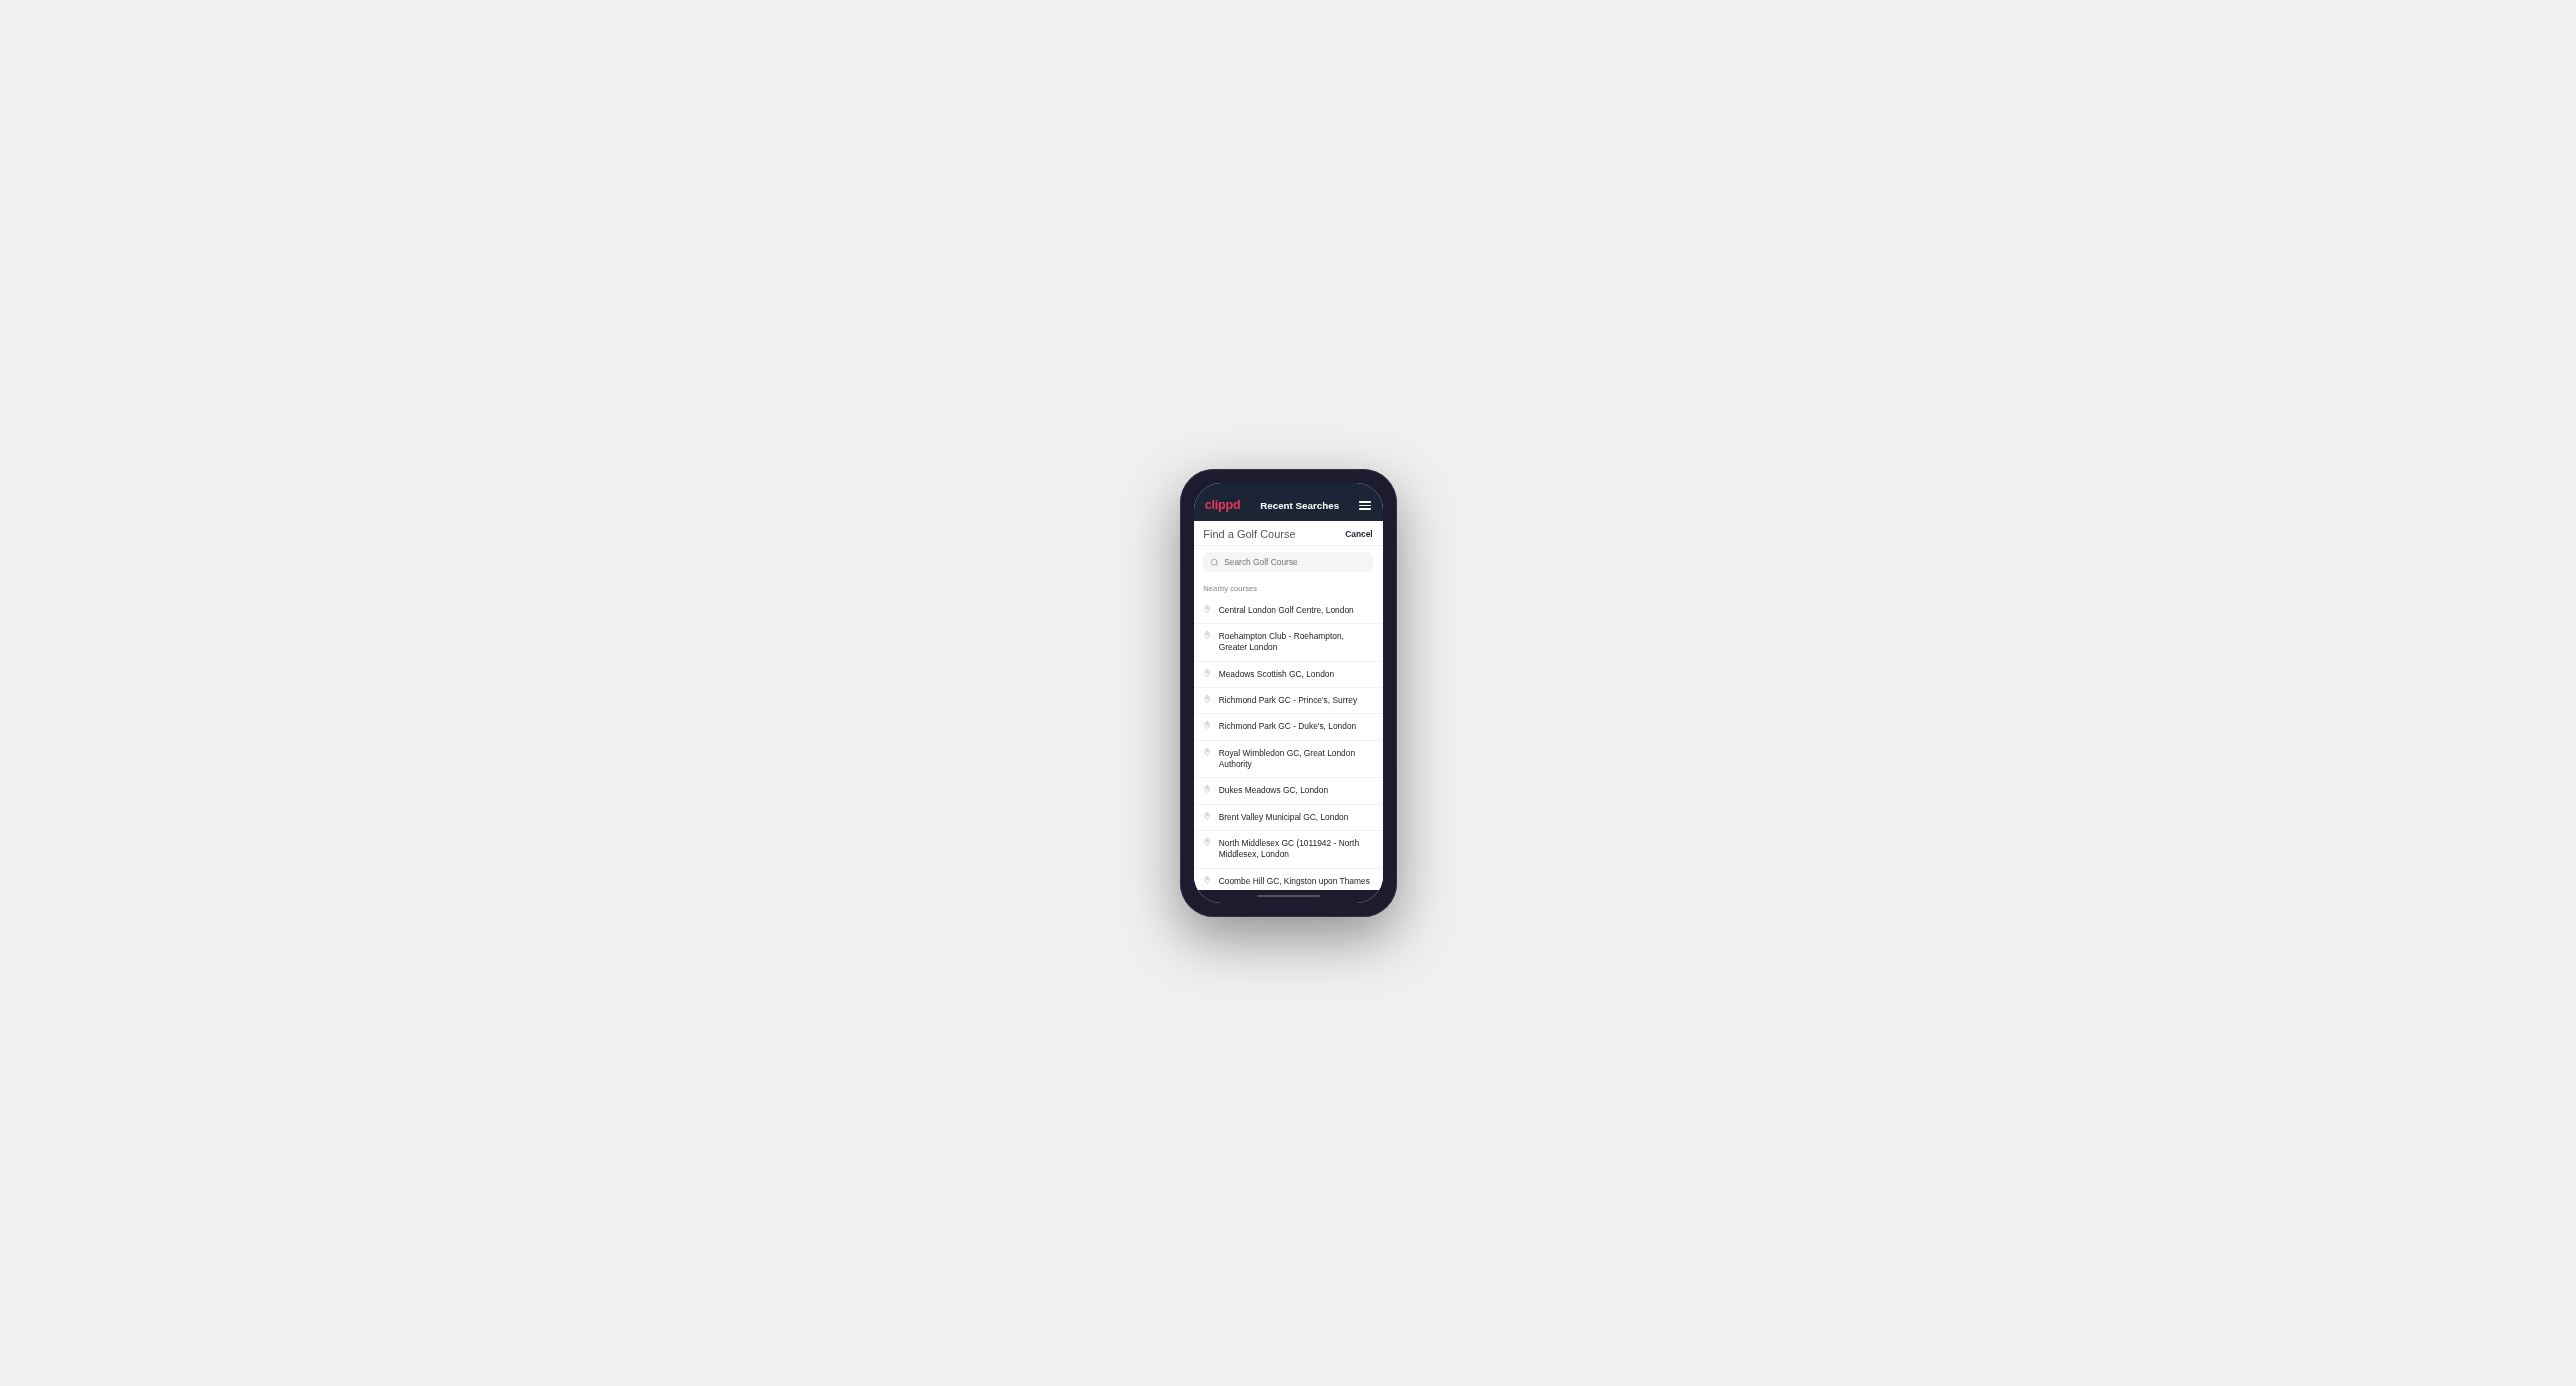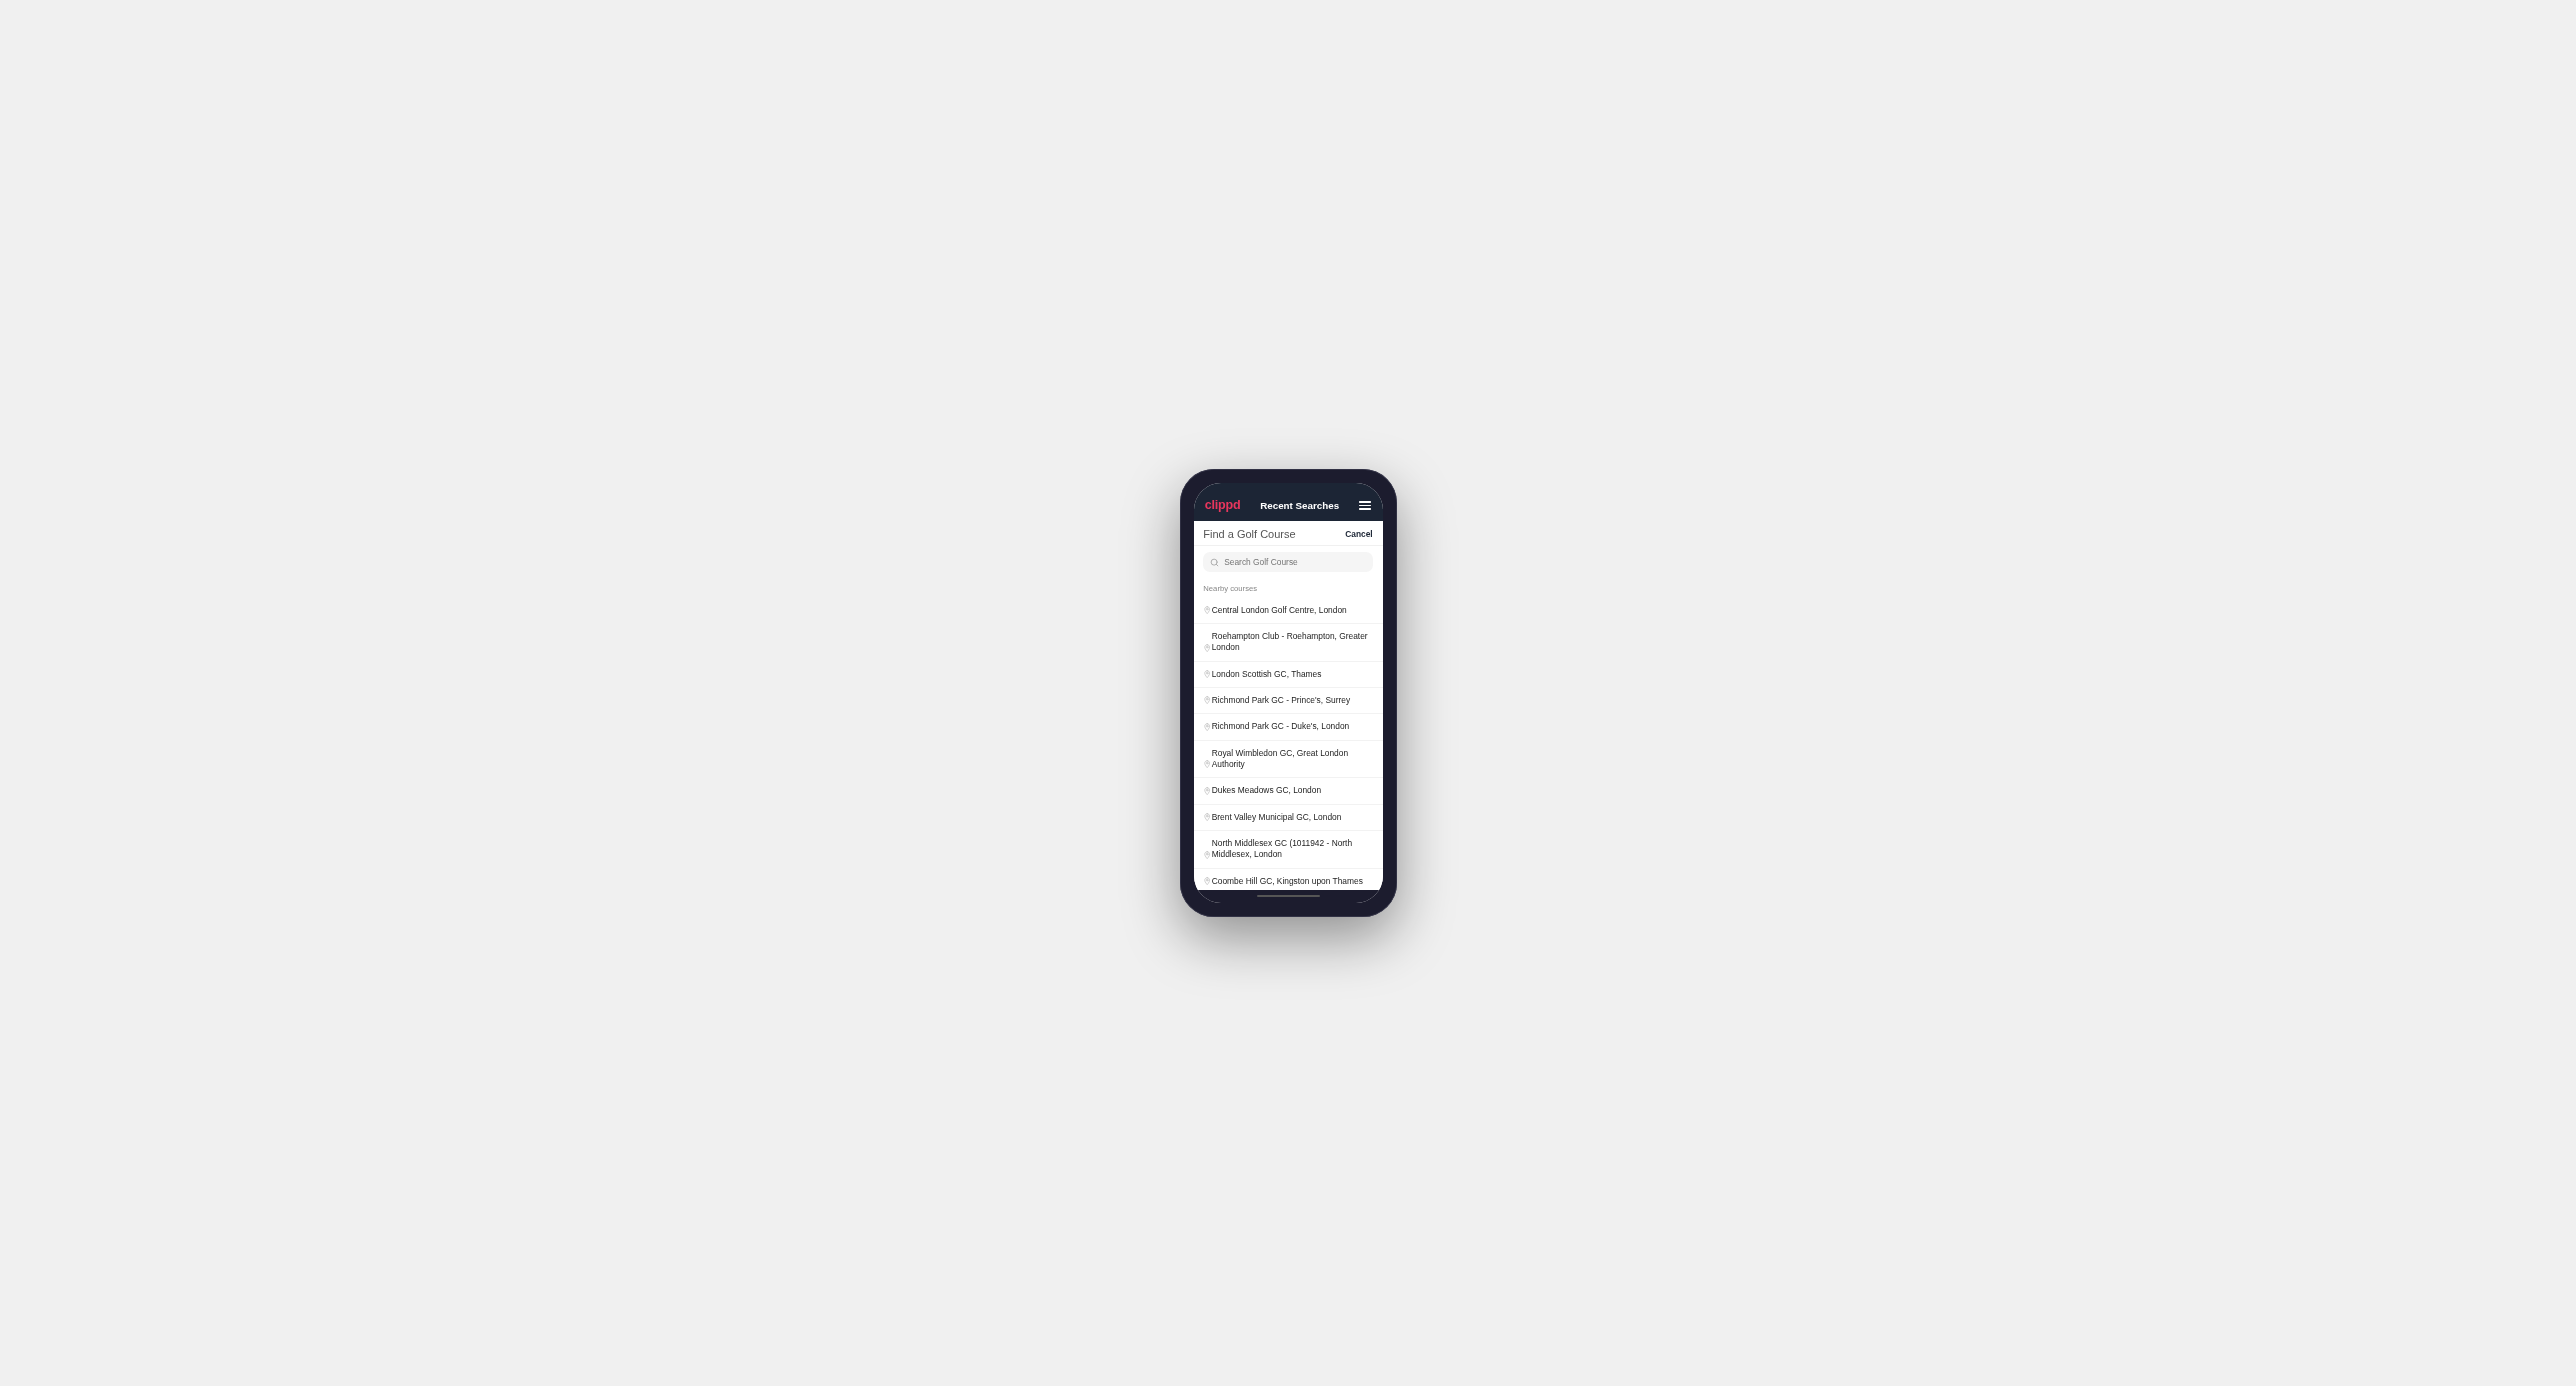--- a/index.html
+++ b/index.html
@@ -123,22 +123,22 @@
       padding: 5.6px 9.8px 4.2px;
       font-size: 7.7px;
       color: #888;
       background: #fff;
     }
     .course-list {
       list-style: none;
     }
     .course-item {
       display: flex;
-      align-items: flex-end;
-      gap: 0;
+      align-items: flex-start;
+      gap: 7px;
       padding: 7px 9.8px;
       border-bottom: 0.7px solid #f2f2f2;
       cursor: pointer;
     }
     .pin-icon {
       flex-shrink: 0;
       color: #bbb;
     }
     .course-name {
       font-size: 8.4px;
@@ -209,21 +209,21 @@
         <path d="M12 2C8.13 2 5 5.13 5 9c0 5.25 7 13 7 13s7-7.75 7-13c0-3.87-3.13-7-7-7z"></path>
         <circle cx="12" cy="9" r="2.5"></circle>
       </svg>
       <span class="course-name">Roehampton Club - Roehampton, Greater London</span>
     </li>
           <li class="course-item">
       <svg class="pin-icon" width="8.4" height="9.8" viewBox="0 0 24 28" fill="none" stroke="#bbb" stroke-width="2" stroke-linecap="round" stroke-linejoin="round">
         <path d="M12 2C8.13 2 5 5.13 5 9c0 5.25 7 13 7 13s7-7.75 7-13c0-3.87-3.13-7-7-7z"></path>
         <circle cx="12" cy="9" r="2.5"></circle>
       </svg>
-      <span class="course-name">London Scottish GC, Thames</span>
+      <span class="course-name">Meadows Scottish GC, London</span>
     </li>
           <li class="course-item">
       <svg class="pin-icon" width="8.4" height="9.8" viewBox="0 0 24 28" fill="none" stroke="#bbb" stroke-width="2" stroke-linecap="round" stroke-linejoin="round">
         <path d="M12 2C8.13 2 5 5.13 5 9c0 5.25 7 13 7 13s7-7.75 7-13c0-3.87-3.13-7-7-7z"></path>
         <circle cx="12" cy="9" r="2.5"></circle>
       </svg>
       <span class="course-name">Richmond Park GC - Prince's, Surrey</span>
     </li>
           <li class="course-item">
       <svg class="pin-icon" width="8.4" height="9.8" viewBox="0 0 24 28" fill="none" stroke="#bbb" stroke-width="2" stroke-linecap="round" stroke-linejoin="round">

